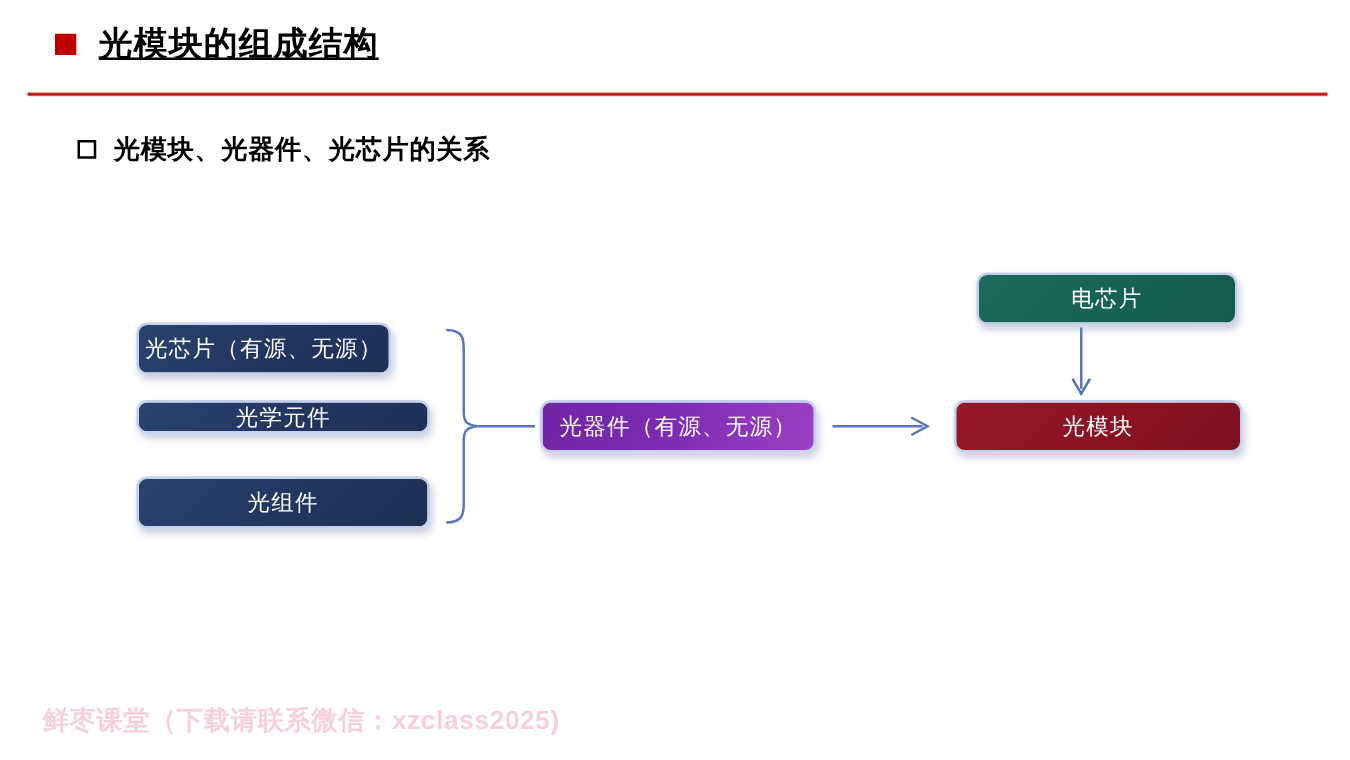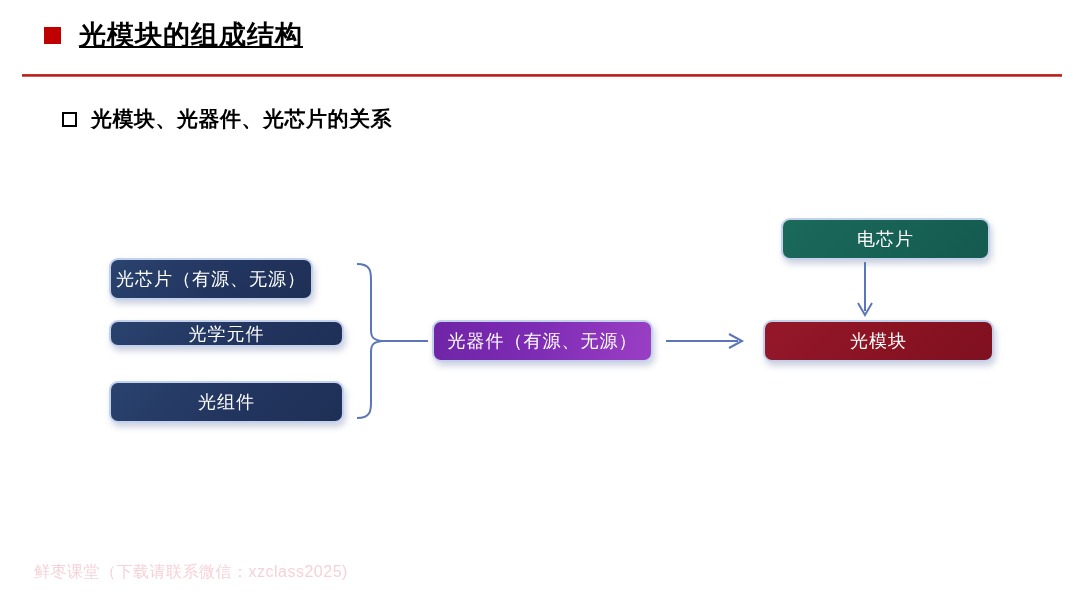--- a/index.html
+++ b/index.html
@@ -123,22 +123,22 @@
     left: 763px; top: 320px; width: 231px; height: 42px;
     background: linear-gradient(135deg, #95182a 0%, #8a1322 55%, #7e1020 100%);
     font-weight: normal;
   }
 
   
   .footer-watermark {
     position: absolute;
     left: 34px;
     top: 562px;
-    font-size: 16px;
-    font-weight: normal;
+    font-size: 21px;
+    font-weight: bold;
     color: #f6d2d8;
     letter-spacing: 0.5px;
     white-space: nowrap;
   }
 </style>
 </head>
 <body>
 
 <div class="title-row">
   <div class="title-bullet"></div>

